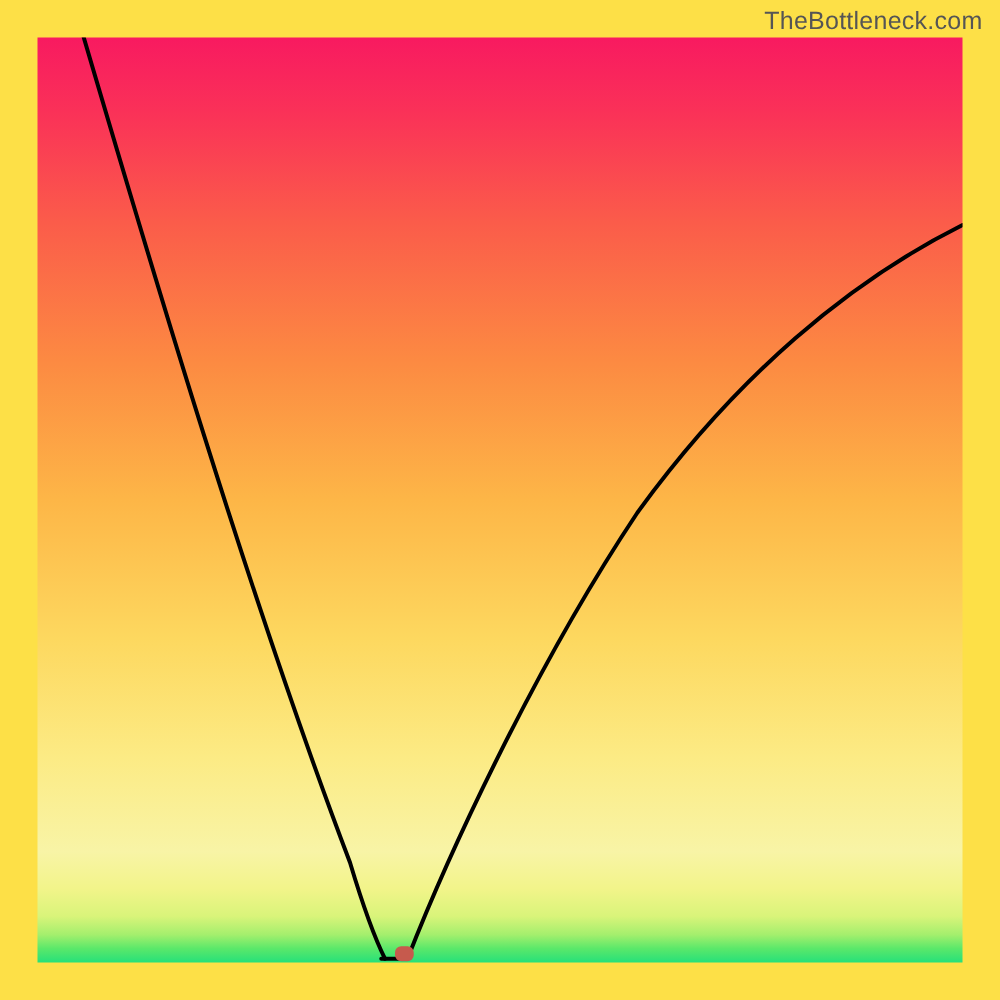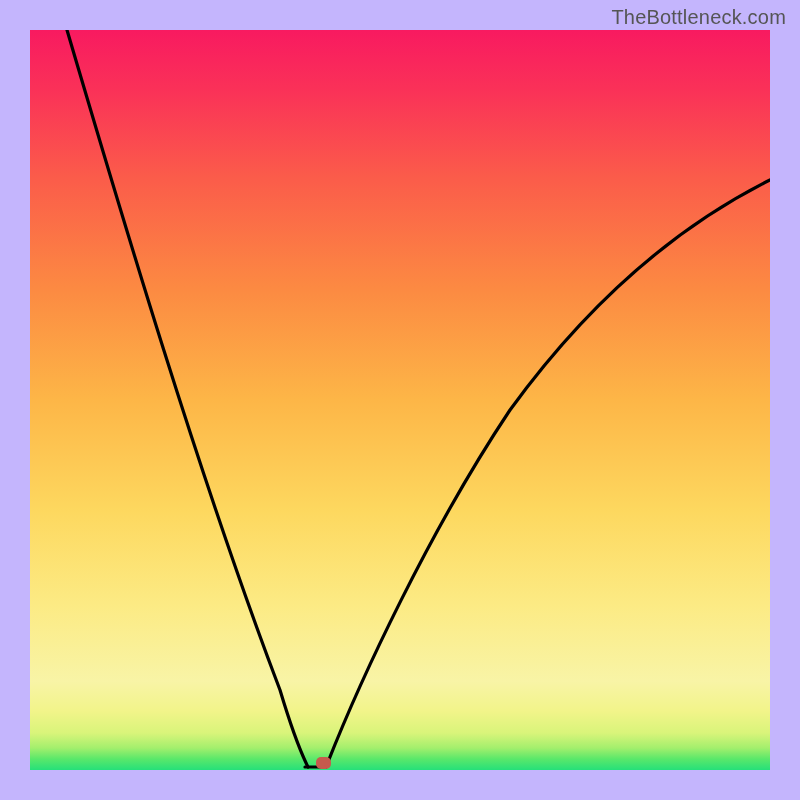--- a/index.html
+++ b/index.html
@@ -8,21 +8,21 @@
     width: 800px;
     height: 800px;
     background: #000;
     font-family: Arial, Helvetica, sans-serif;
     overflow: hidden;
   }
   .wrap {
     position: relative;
     width: 800px;
     height: 800px;
-    background: #c4b5fd;
+    background: #fde047;
   }
   .plot {
     position: absolute;
     left: 30px;
     top: 30px;
     width: 740px;
     height: 740px;
     background: linear-gradient(to top,
       #26e07a 0%,
       #5ae86a 1.5%,

